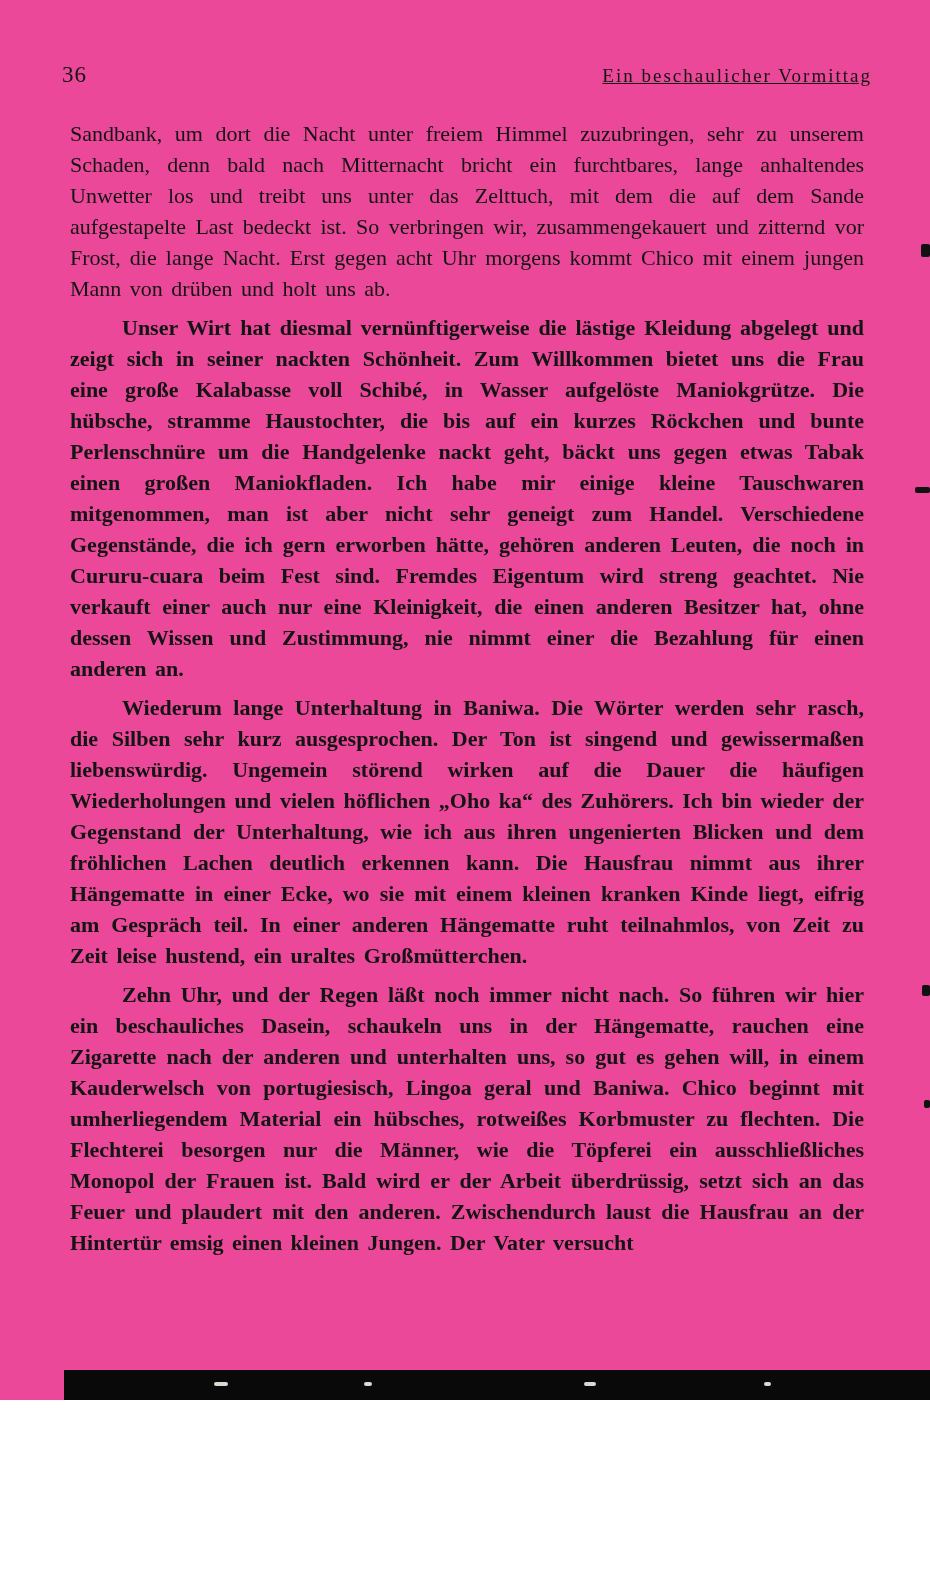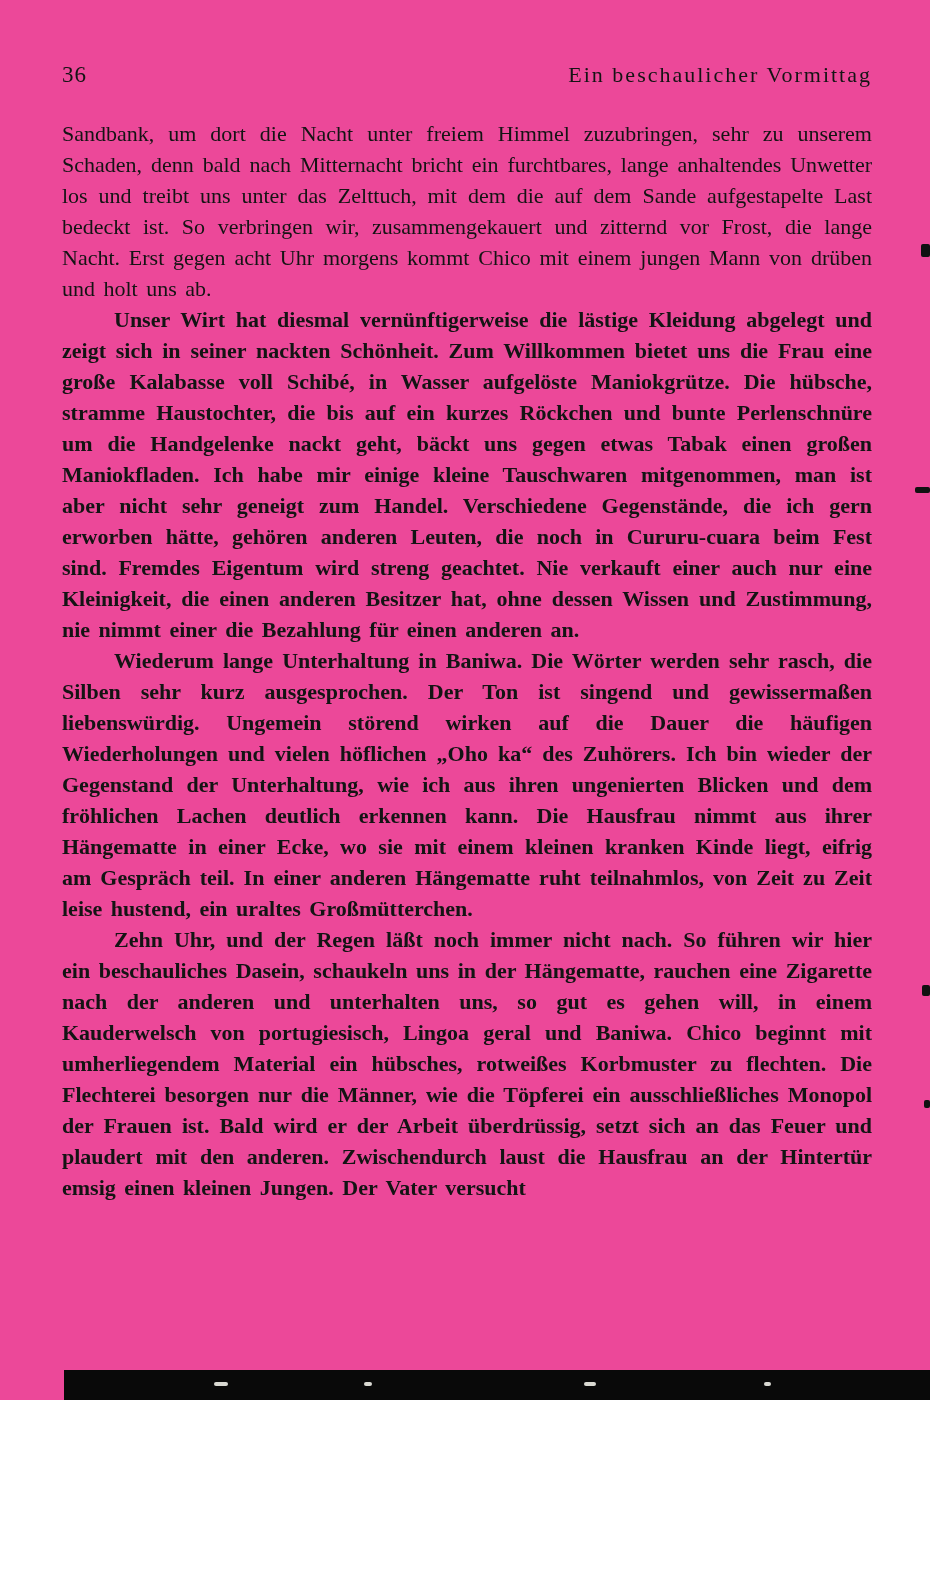--- a/index.html
+++ b/index.html
@@ -20,28 +20,29 @@
     display: flex;
     justify-content: space-between;
     align-items: baseline;
     margin: 62px 58px 0 62px;
   }
   .page-number {
     font-size: 23px;
     letter-spacing: 1px;
   }
   .running-header {
-    font-size: 22px;
+    font-size: 19px;
     letter-spacing: 2px;
+    text-decoration: underline;
   }
   .content {
     margin: 30px 58px 0 62px;
   }
   .para {
-    margin: 0;
+    margin: 8px;
     font-size: 22px;
     line-height: 31px;
     text-align: justify;
     word-spacing: 3px;
   }
   .para.indent {
     text-indent: 52px;
     font-weight: bold;
   }
   

